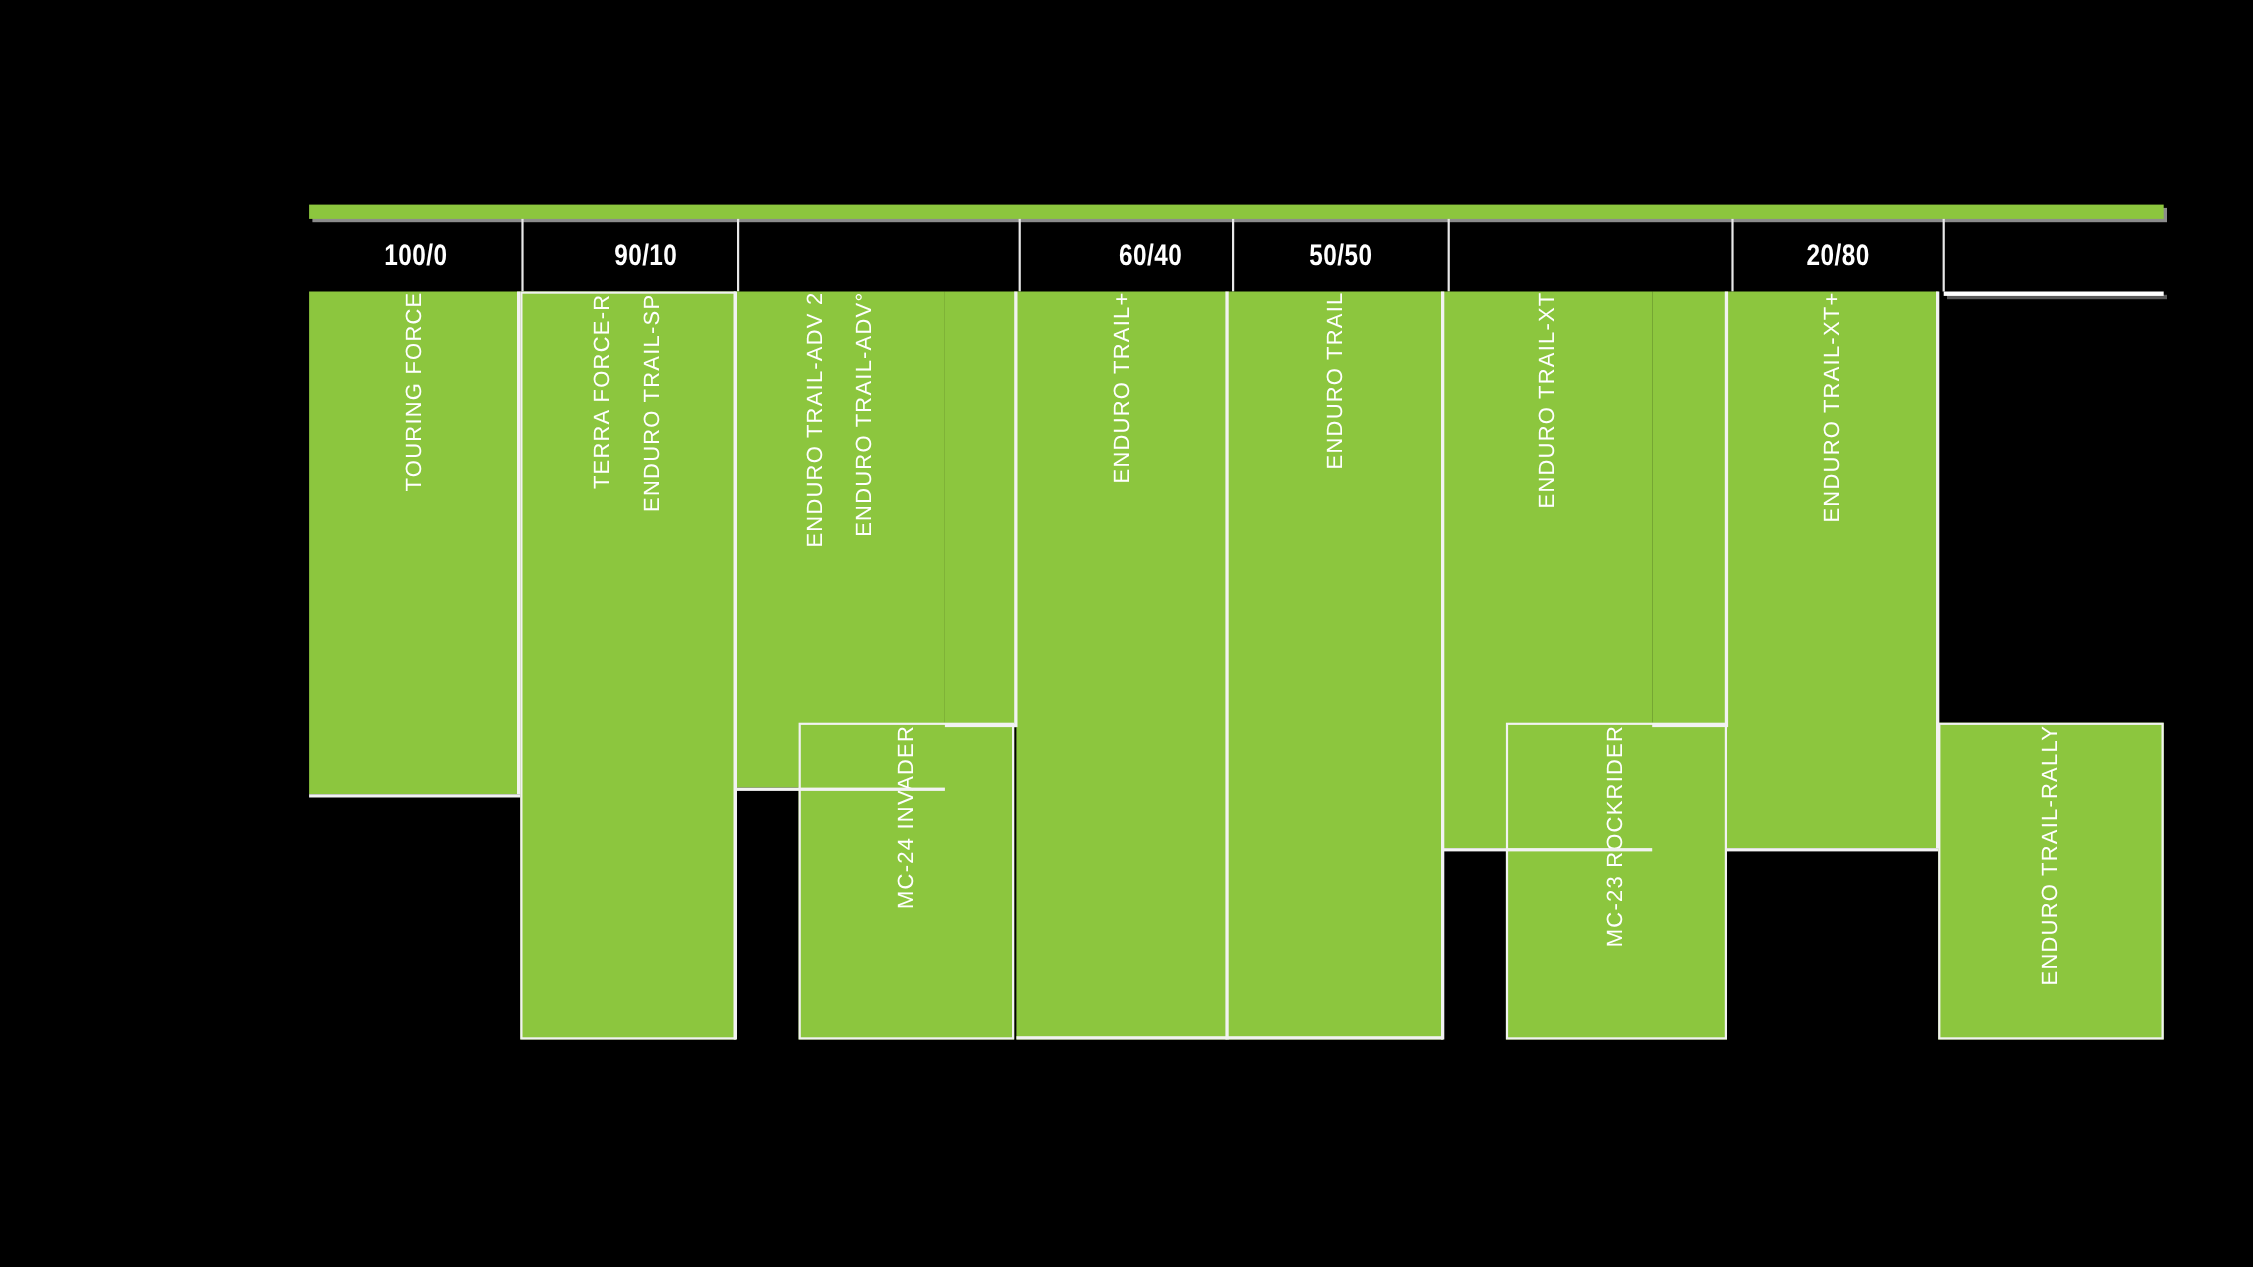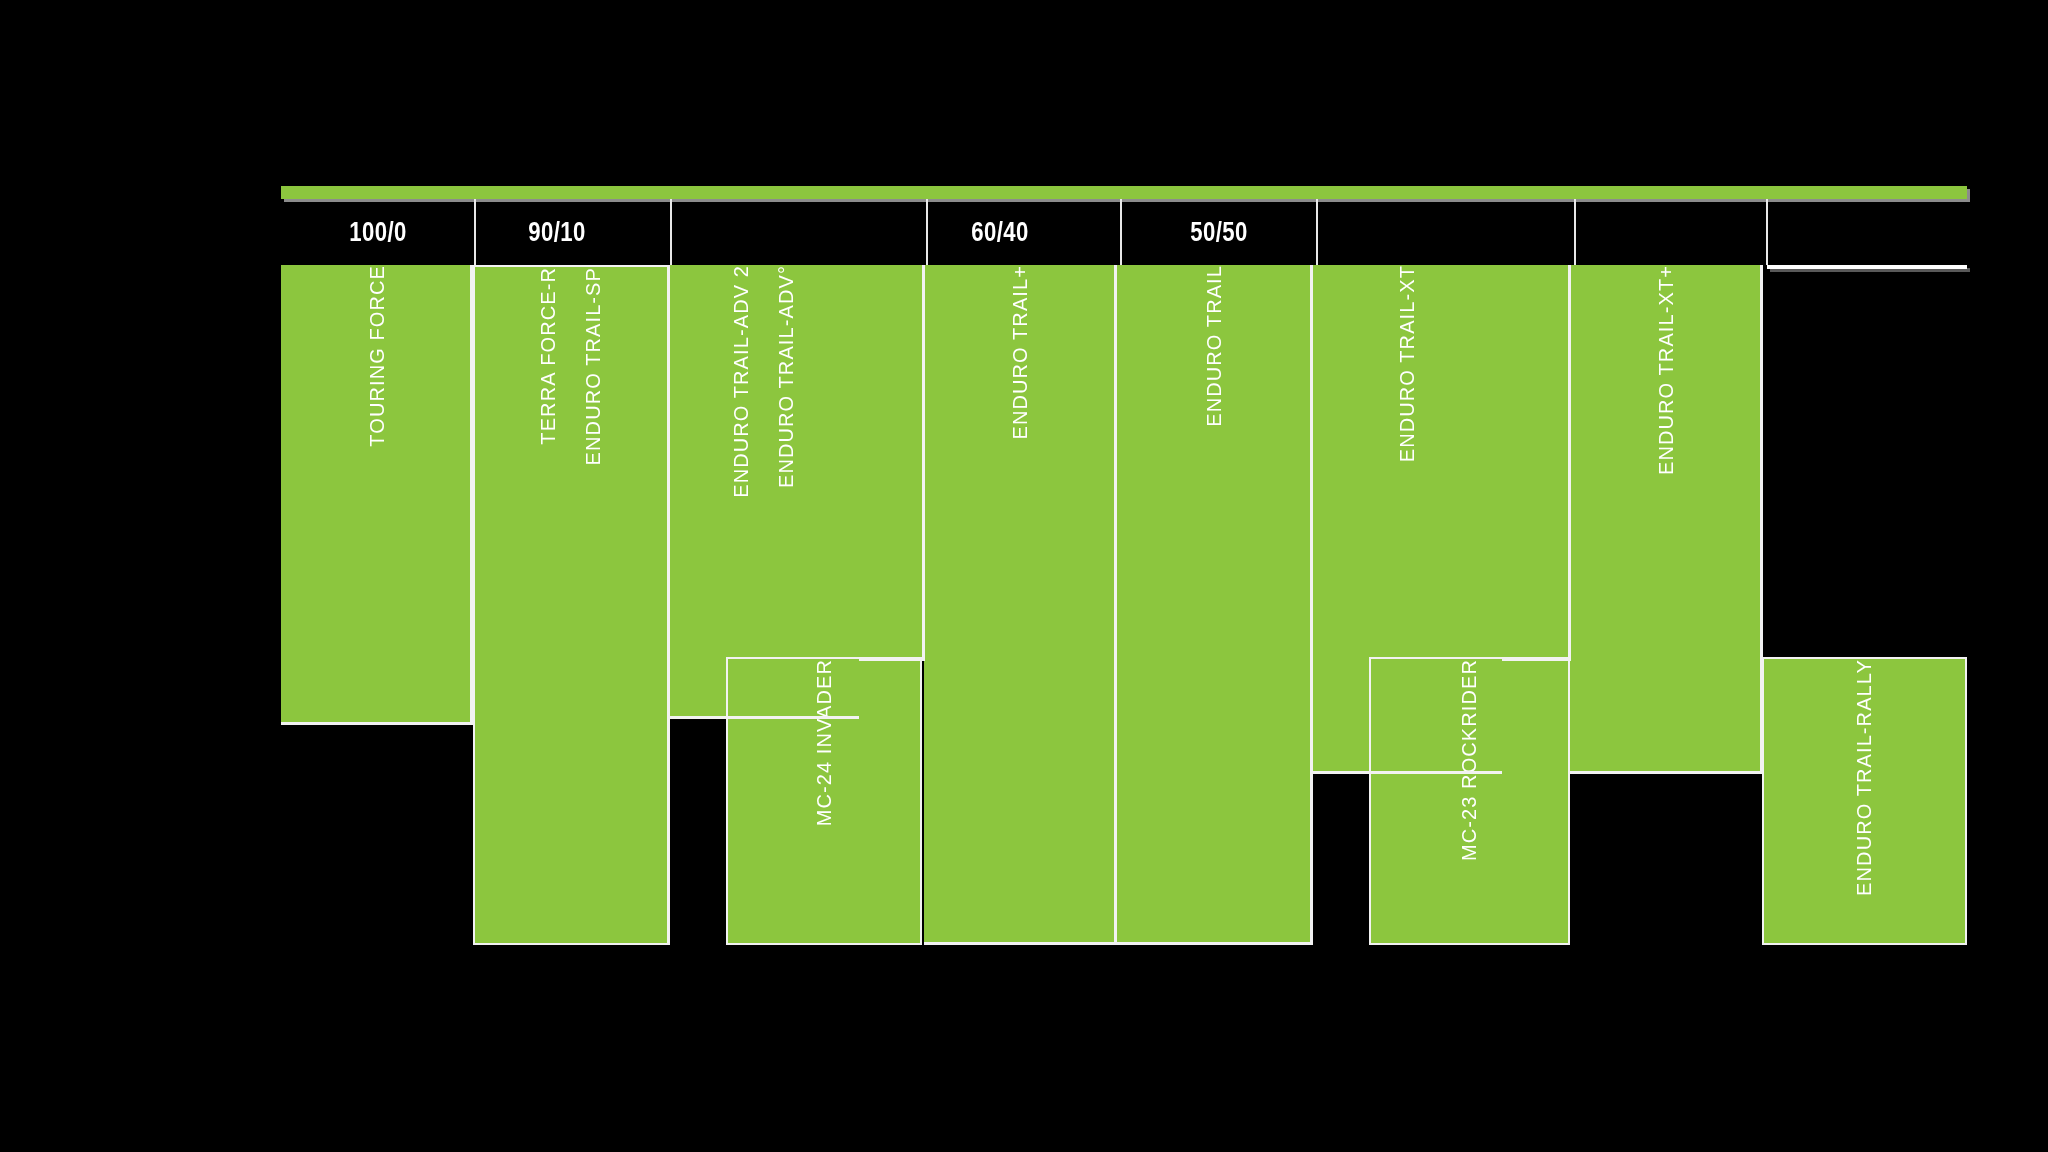--- a/index.html
+++ b/index.html
@@ -106,28 +106,31 @@
 
 <div id="chart-root">
 
   <div class="top-rule" style="left:281px;top:186px;width:1686px;height:13px;"></div>
 
   <div class="header-band" style="left:281px;top:199px;width:1686px;height:66px;">
 
     <div class="header-cell" style="left:0px;width:194px;">
       <span class="hdr-label">100/0</span>
     </div>
-    <div class="header-cell" style="left:178px;width:196px;">
+    <div class="header-cell" style="left:208px;width:196px;">
       <span class="hdr-label">90/10</span>
     </div>
-    <div class="header-cell" style="left:622px;width:194px;border-radius:27px;">
+    <div class="header-cell" style="left:668px;width:194px;border-radius:27px;">
       <span class="hdr-label">60/40</span>
     </div>
     <div class="header-cell" style="left:840px;width:196px;">
       <span class="hdr-label">50/50</span>
+    </div>
+    <div class="header-cell" style="left:1294px;width:192px;">
+      <span class="hdr-label">20/80</span>
     </div>
 
     <div class="header-sep" style="left:193px;height:66px;"></div>
     <div class="header-sep" style="left:389px;height:66px;"></div>
     <div class="header-sep" style="left:645px;height:66px;"></div>
     <div class="header-sep" style="left:839px;height:66px;"></div>
     <div class="header-sep" style="left:1035px;height:66px;"></div>
     <div class="header-sep" style="left:1293px;height:66px;"></div>
     <div class="header-sep" style="left:1485px;height:66px;"></div>
   </div>

